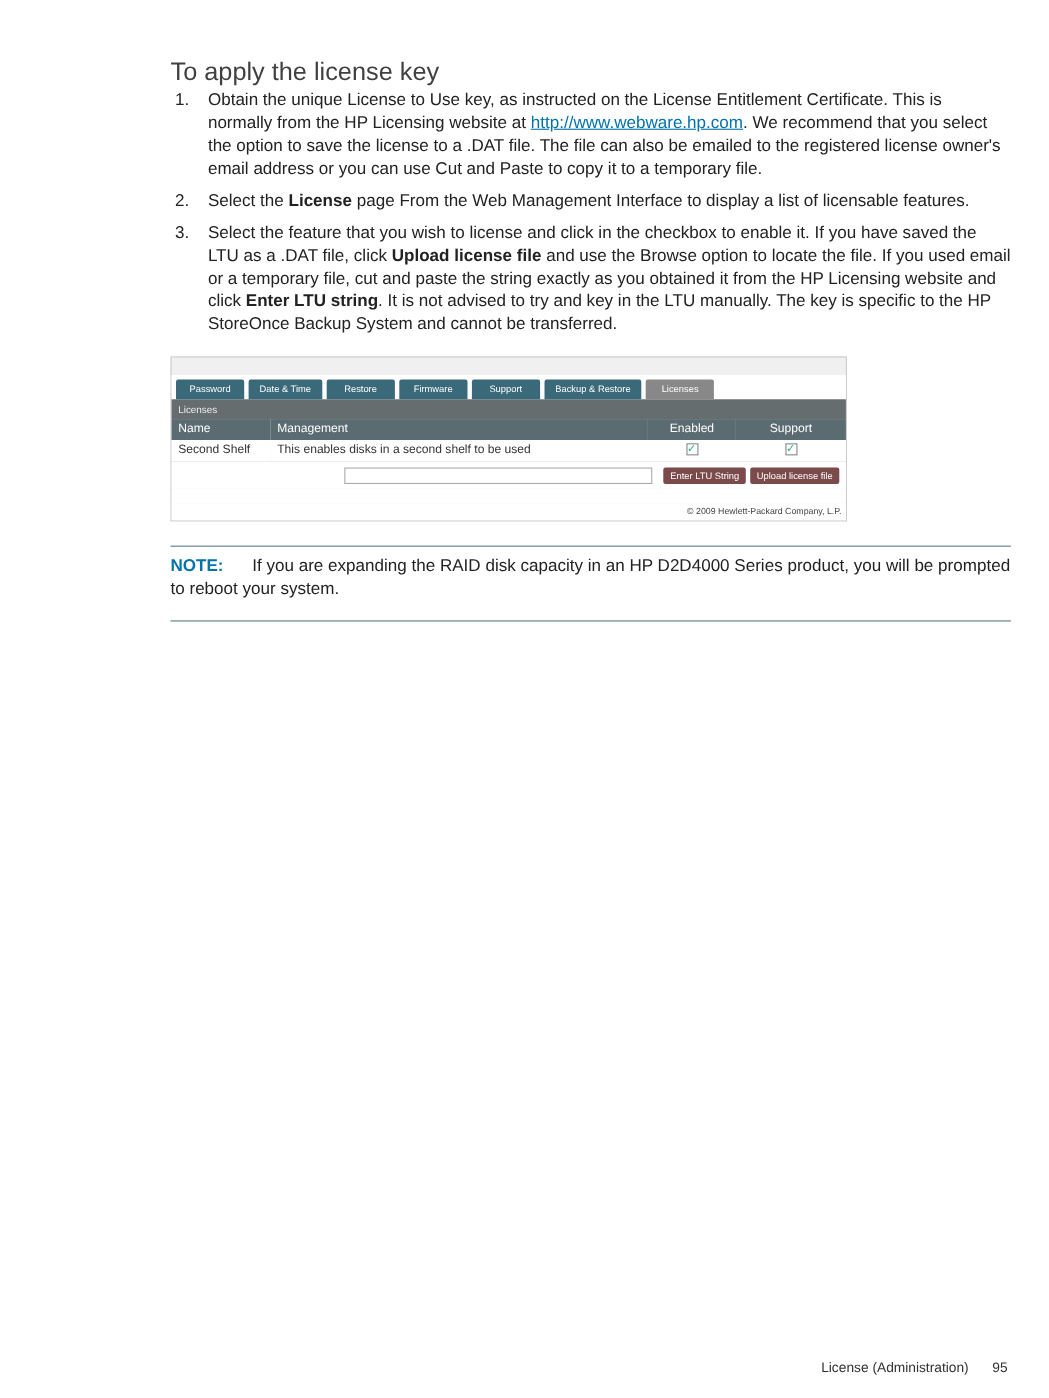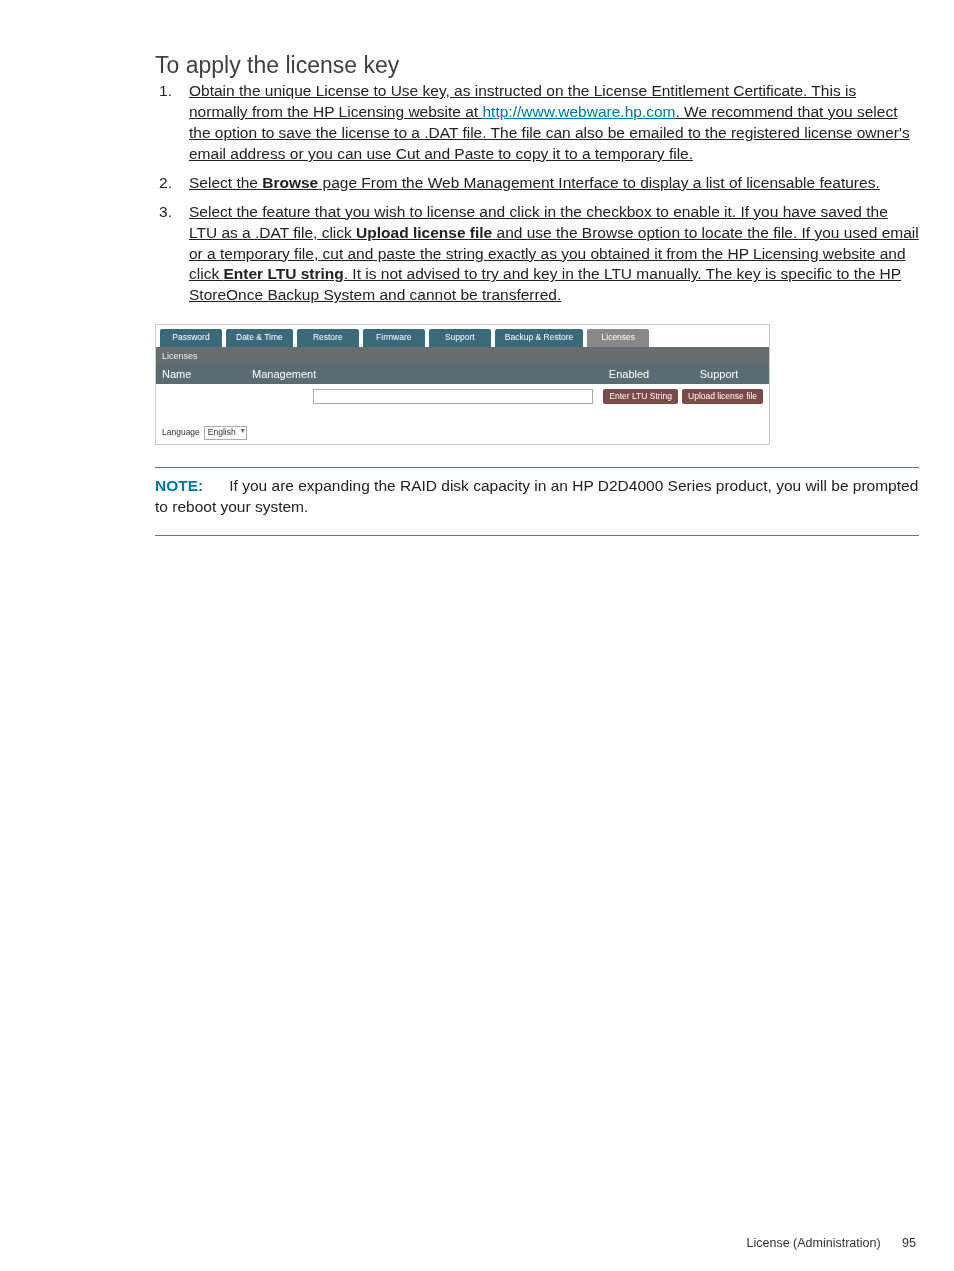--- a/index.html
+++ b/index.html
@@ -17,21 +17,20 @@
   .heading {
     color: #404040;
     font-size: 23px;
     font-weight: 400;
     font-family: "Trebuchet MS", Arial, sans-serif;
   }
   ol.steps {
     list-style: none;
     counter-reset: step;
     padding-left: 0;
-    text-decoration: underline;
   }
   ol.steps > li {
     counter-increment: step;
     position: relative;
     padding-left: 34px;
     margin-bottom: 8px;
   }
   ol.steps > li::before {
     content: counter(step) ".";
     position: absolute;
@@ -41,21 +40,21 @@
   .link { color: #0073a8; text-decoration: underline; }
   .bold { font-weight: 700; }
   .screenshot-box {
     margin: 18px 0 0 0;
     width: 615px;
     font-size: 9px;
     color: #333;
     border: 1px solid #ccc;
     background: #f0f0f0;
   }
-  .tab-row { display: flex; gap: 4px; padding: 4px 4px 0 4px; background: #fff; }
+  .tab-row { display: flex; gap: 4px; padding: 4px 4px 0 4px; background: #fff; margin-top: 16px; }
   .tab {
     flex: 0 0 auto;
     padding: 3px 10px;
     background: #3a6a7a;
     color: #fff;
     font-size: 8.5px;
     border-radius: 2px 2px 0 0;
     text-align: center;
     min-width: 62px;
     position: relative;
@@ -166,21 +165,21 @@
 </head>
 <body>
 
 <div class="heading">To apply the license key</div>
 
 <ol class="steps">
   <li>
     <span>Obtain the unique License to Use key, as instructed on the License Entitlement Certificate. This is normally from the HP Licensing website at </span><a class="link">http://www.webware.hp.com</a><span>. We recommend that you select the option to save the license to a .DAT file. The file can also be emailed to the registered license owner's email address or you can use Cut and Paste to copy it to a temporary file.</span>
   </li>
   <li>
-    <span>Select the </span><span class="bold">Browse</span><span> page From the Web Management Interface to display a list of licensable features.</span>
+    <span>Select the </span><span class="bold">License</span><span> page From the Web Management Interface to display a list of licensable features.</span>
   </li>
   <li>
     <span>Select the feature that you wish to license and click in the checkbox to enable it. If you have saved the LTU as a .DAT file, click </span><span class="bold">Upload license file</span><span> and use the Browse option to locate the file. If you used email or a temporary file, cut and paste the string exactly as you obtained it from the HP Licensing website and click </span><span class="bold">Enter LTU string</span><span>. It is not advised to try and key in the LTU manually. The key is specific to the HP StoreOnce Backup System and cannot be transferred.</span>
   </li>
 </ol>
 
 <div class="screenshot-box">
   <div class="tab-row">
     <div class="tab">Password</div>
     <div class="tab">Date &amp; Time</div>
@@ -194,32 +193,35 @@
   <table class="lic-table">
     <thead>
       <tr>
         <th style="width:90px">Name</th>
         <th>Management</th>
         <th class="ctr" style="width:80px">Enabled</th>
         <th class="ctr" style="width:100px">Support</th>
       </tr>
     </thead>
     <tbody>
+      <tr>
+        <td>Second Shelf</td>
+        <td>This enables disks in a second shelf to be used</td>
+        <td class="ctr"><span class="cb checked"></span></td>
+        <td class="ctr"><span class="cb checked"></span></td>
+      </tr>
     </tbody>
   </table>
   <div class="btn-row">
     <div class="inp"></div>
     <div class="btn">Enter LTU String</div>
     <div class="btn">Upload license file</div>
   </div>
   <div style="height:14px;background:#fff"></div>
-  <div class="lang-row">
-    <span>Language</span>
-    <span class="lang-select">English</span>
-  </div>
+  <div class="copyright">© 2009 Hewlett-Packard Company, L.P.</div>
 </div>
 
 <div class="hr"></div>
 <div class="note-block">
   <span class="note-label">NOTE:</span>
   <span>If you are expanding the RAID disk capacity in an HP D2D4000 Series product, you will be prompted to reboot your system.</span>
 </div>
 <div class="hr2"></div>
 
 <div class="footer">

